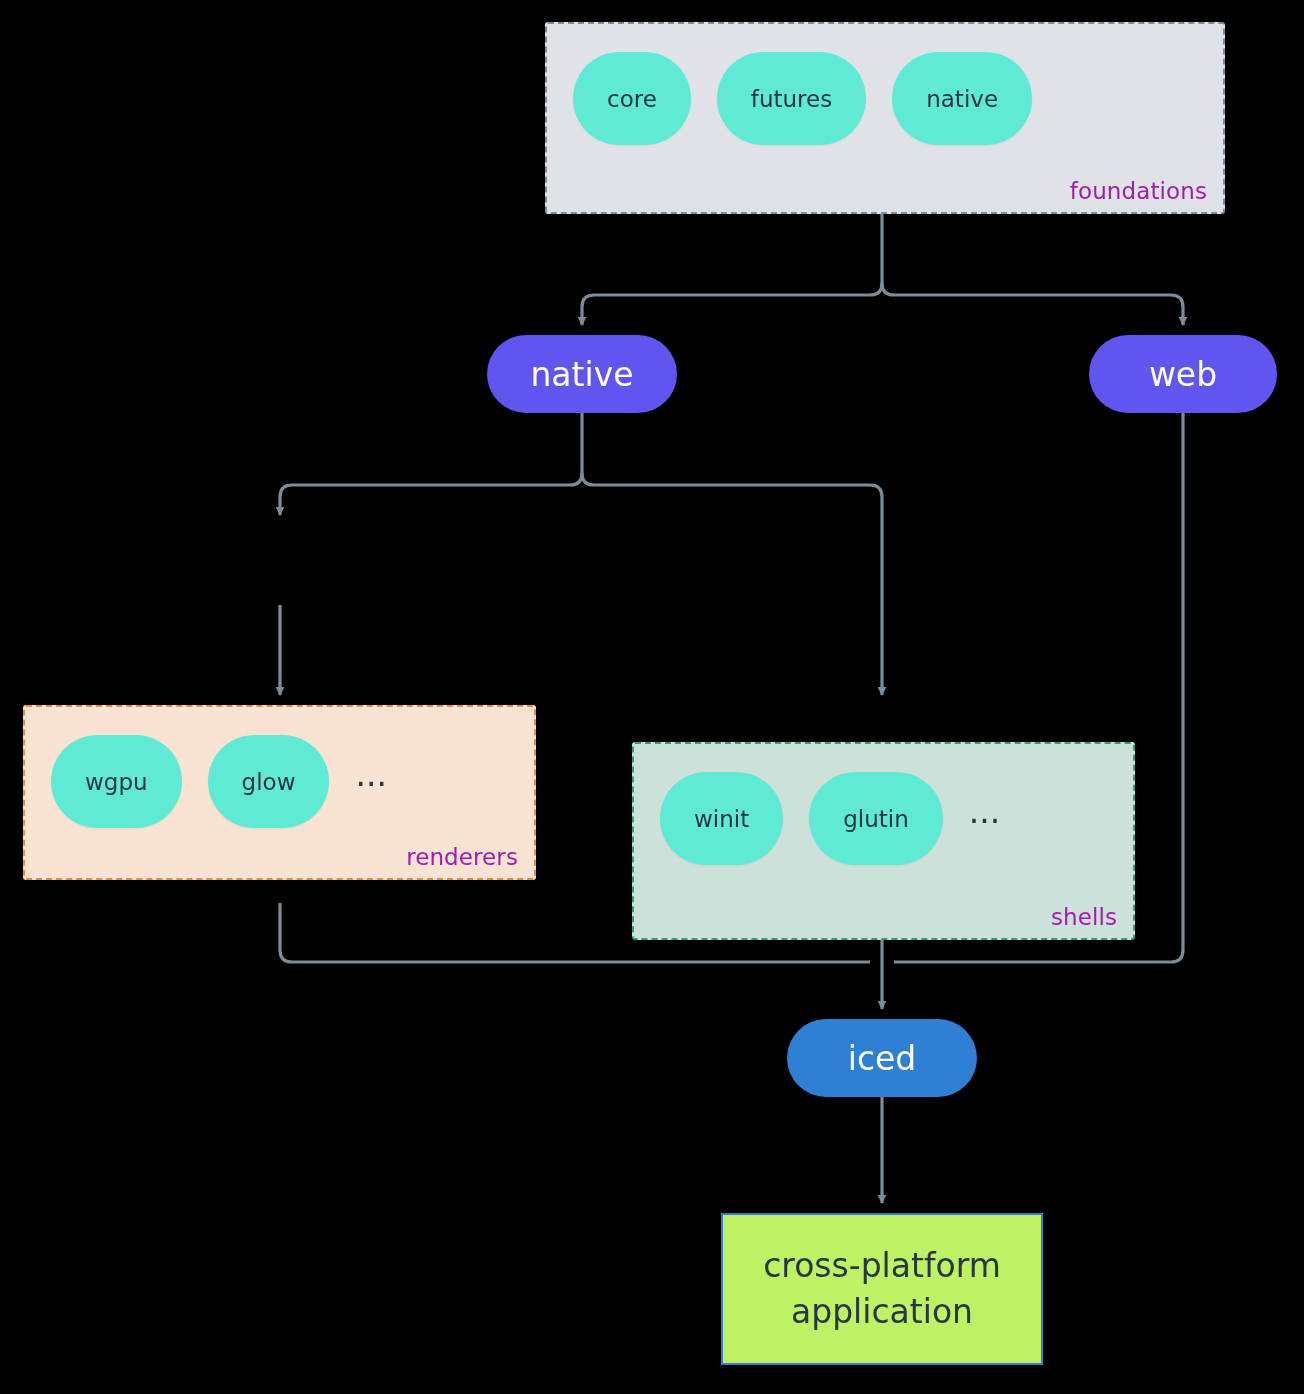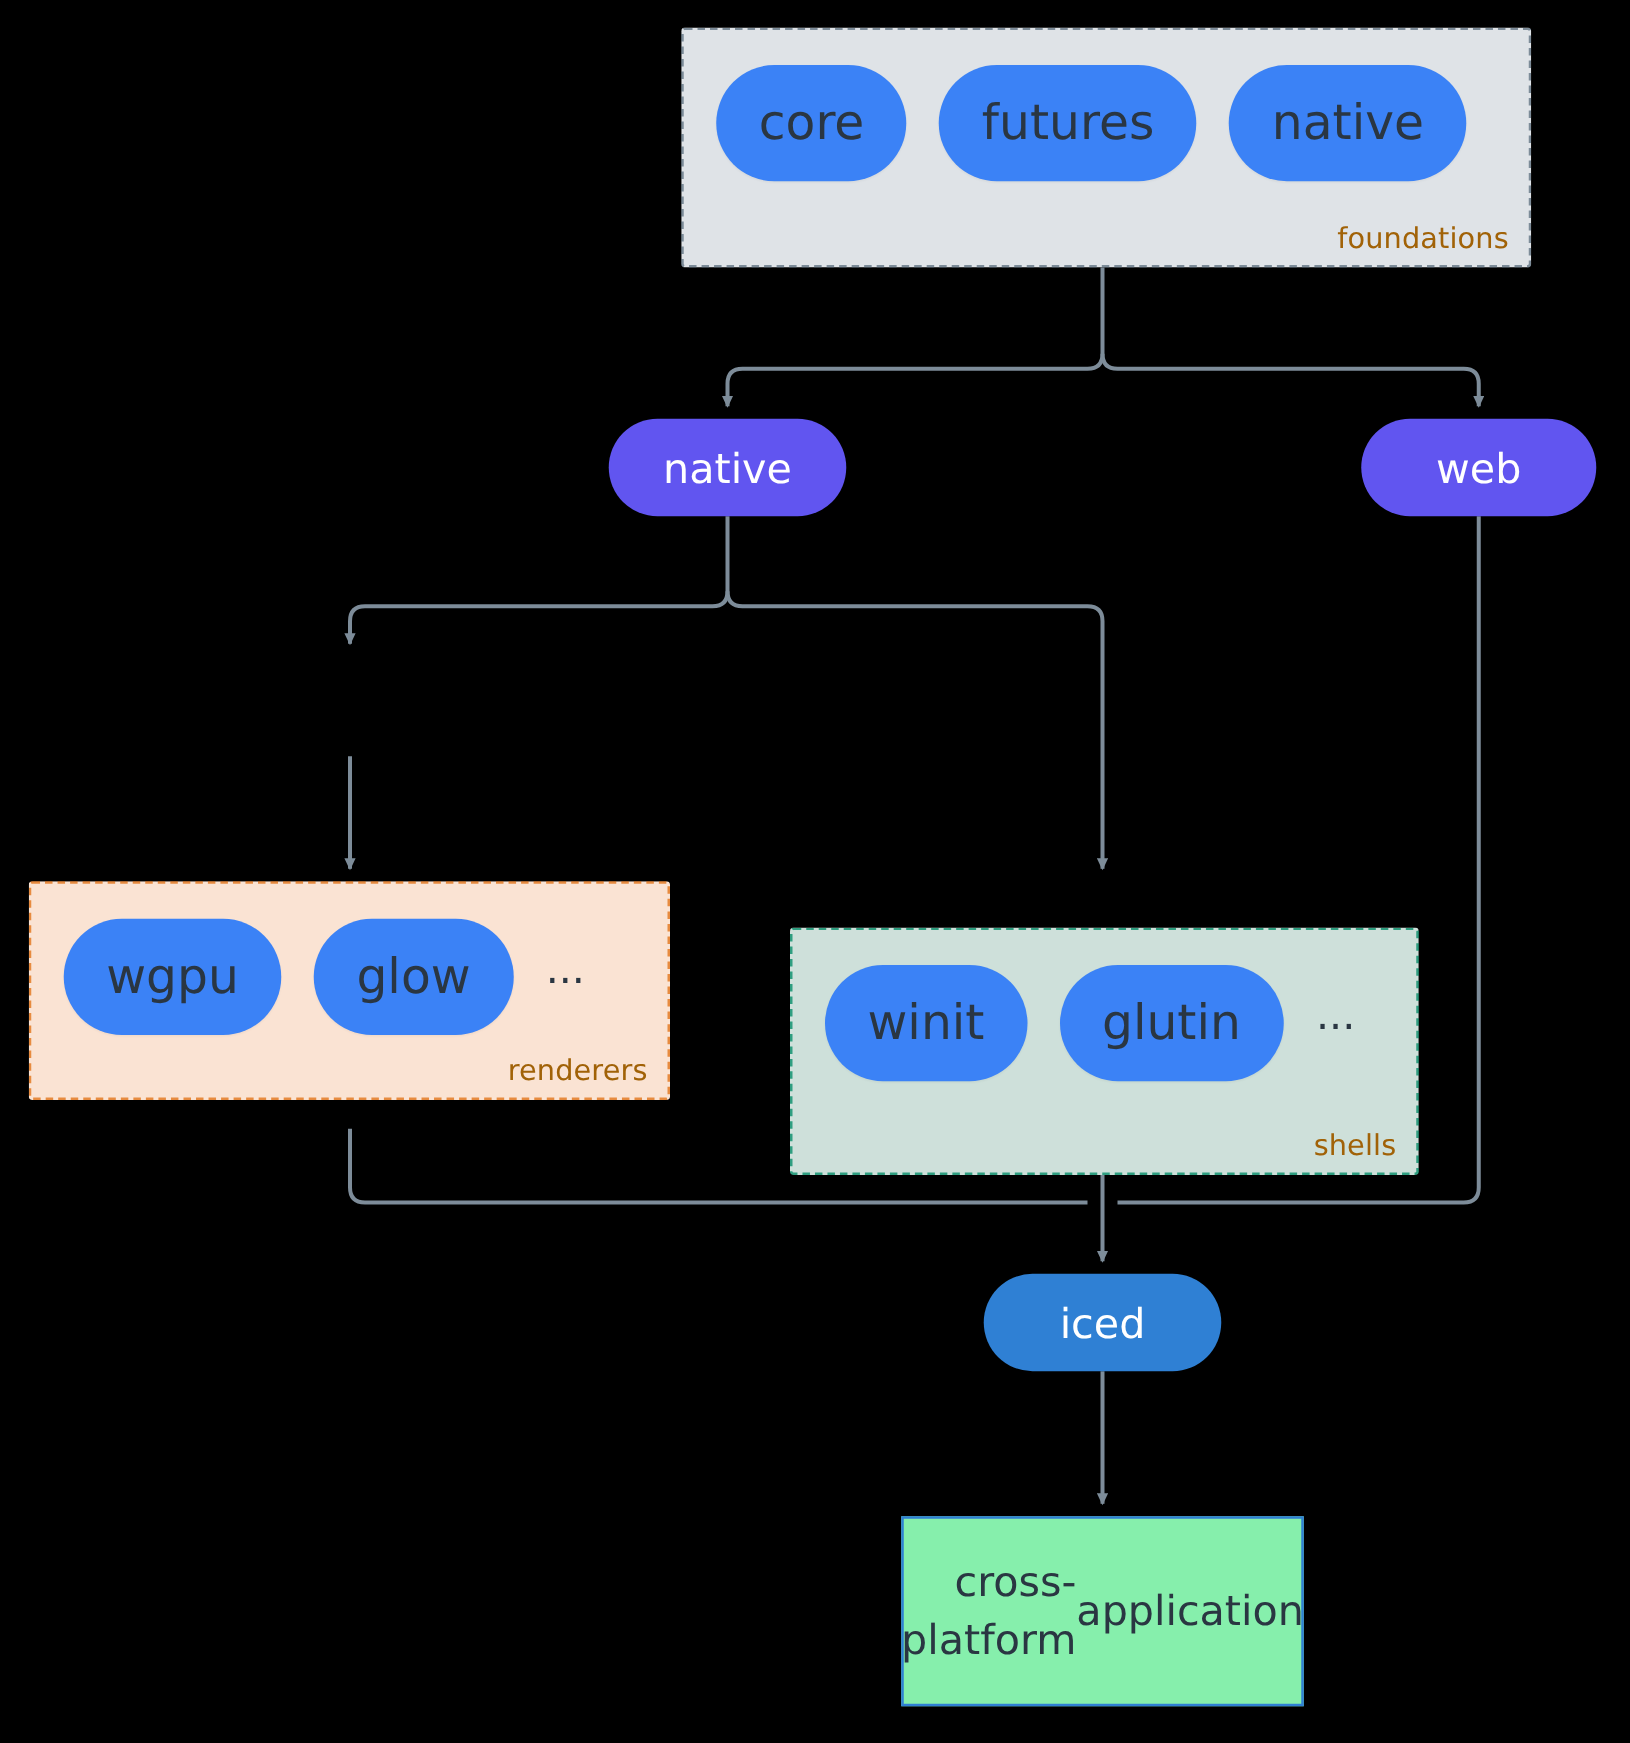--- a/index.html
+++ b/index.html
@@ -33,21 +33,21 @@
   
   .group-box {
     position: absolute;
     box-sizing: border-box;
   }
   .group-label {
     position: absolute;
     right: 16px;
     bottom: 8px;
     font-size: 23px;
-    color: #a16207;
+    color: #a21caf;
     white-space: nowrap;
     letter-spacing: 0.1px;
   }
   .group-items {
     position: absolute;
     left: 26px;
     top: 28px;
     display: flex;
     align-items: center;
     gap: 26px;
@@ -77,28 +77,28 @@
     width: 503px;
     height: 198px;
     background: #cee0da;
     border: 2px dashed #2f9e80;
     border-radius: 3px;
     margin-top: 37px;
   }
 
   
   .pill {
-    background: #3b82f6;
+    background: #5eead4;
     border-radius: 48px;
     height: 93px;
     display: flex;
     align-items: center;
     justify-content: center;
     color: #2a3642;
-    font-size: 39px;
+    font-size: 23px;
     box-sizing: border-box;
     padding: 0 34px;
     box-shadow: 0 1px 2px rgba(0,0,0,0.05);
   }
   .ellipsis {
     color: #2a3642;
     font-size: 33px;
     line-height: 0.6;
     padding-bottom: 14px;
   }
@@ -144,31 +144,31 @@
     background: #2f80d4;
   }
 
   
   #node-application {
     position: absolute;
     left: 721px;
     top: 1213px;
     width: 322px;
     height: 152px;
-    background: #86efac;
+    background: #bef264;
     border: 2px solid #2f80d4;
     box-sizing: border-box;
     display: flex;
-    flex-direction: row;
+    flex-direction: column;
     align-items: center;
     justify-content: center;
     color: #2a3642;
     font-size: 33px;
     line-height: 1.38;
-    text-align: right;
+    text-align: left;
   }
 </style>
 </head>
 <body>
 
 <div id="diagram-root">
 
   <svg id="edge-layer" viewBox="0 0 1304 1394">
     <defs>
       <marker id="arrowhead" markerWidth="10" markerHeight="9" refX="8.4" refY="4.5" orient="auto" markerUnits="userSpaceOnUse">

